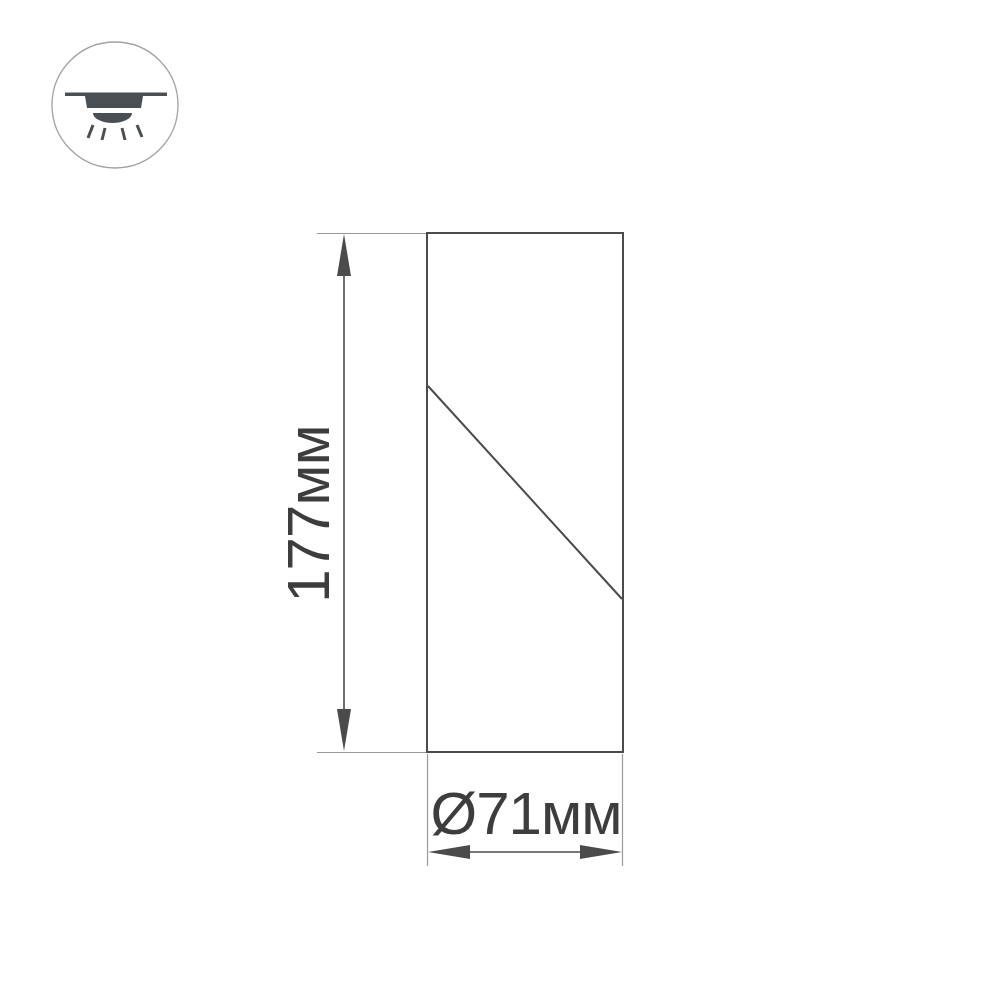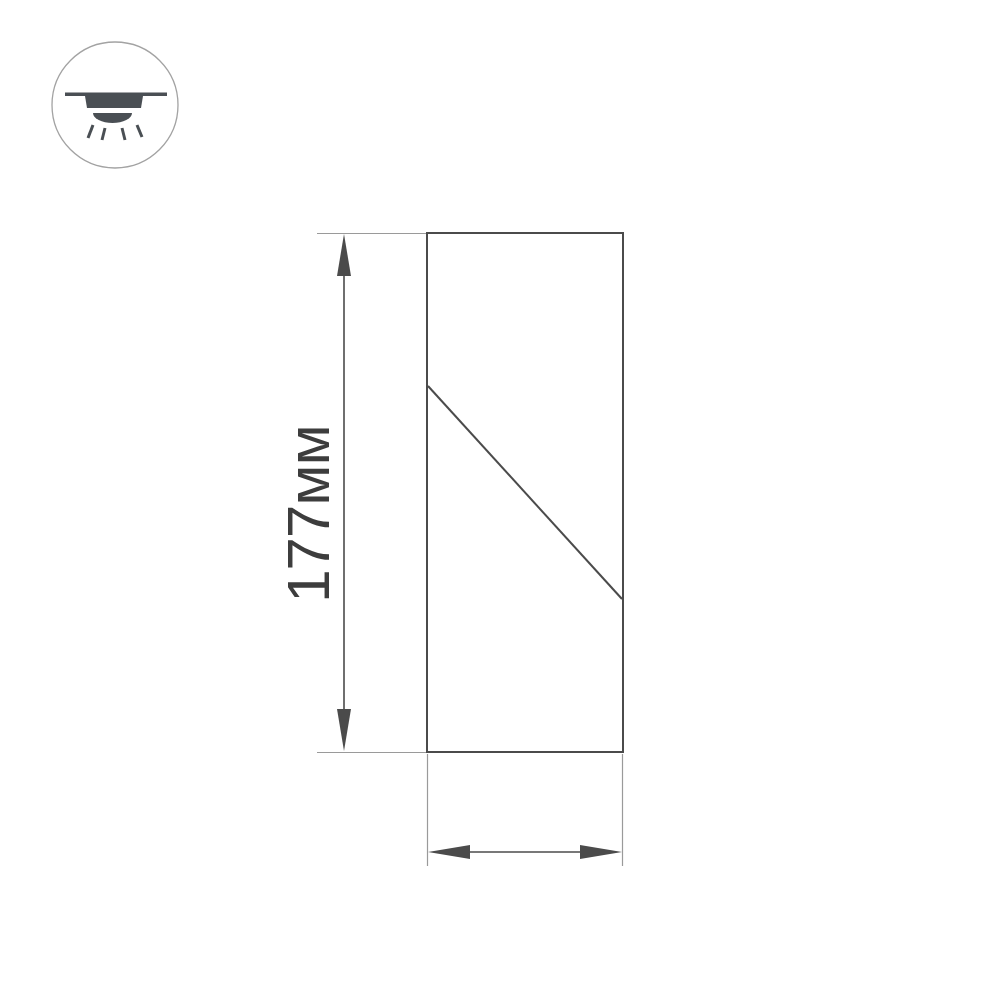--- a/index.html
+++ b/index.html
@@ -88,14 +88,15 @@
 
     <g>
       <line x1="466" y1="852" x2="584" y2="852" stroke="#4b4b4b" stroke-width="1.6"></line>
       <polygon points="428,852 470,845 470,859" fill="#4b4b4b"></polygon>
       <polygon points="622,852 580,845 580,859" fill="#4b4b4b"></polygon>
     </g>
   </svg>
 
   <div class="dim-label height">177мм</div>
 
+  <div class="dim-label diameter">Ø71мм</div>
 
 </div>
 
 </body></html>

